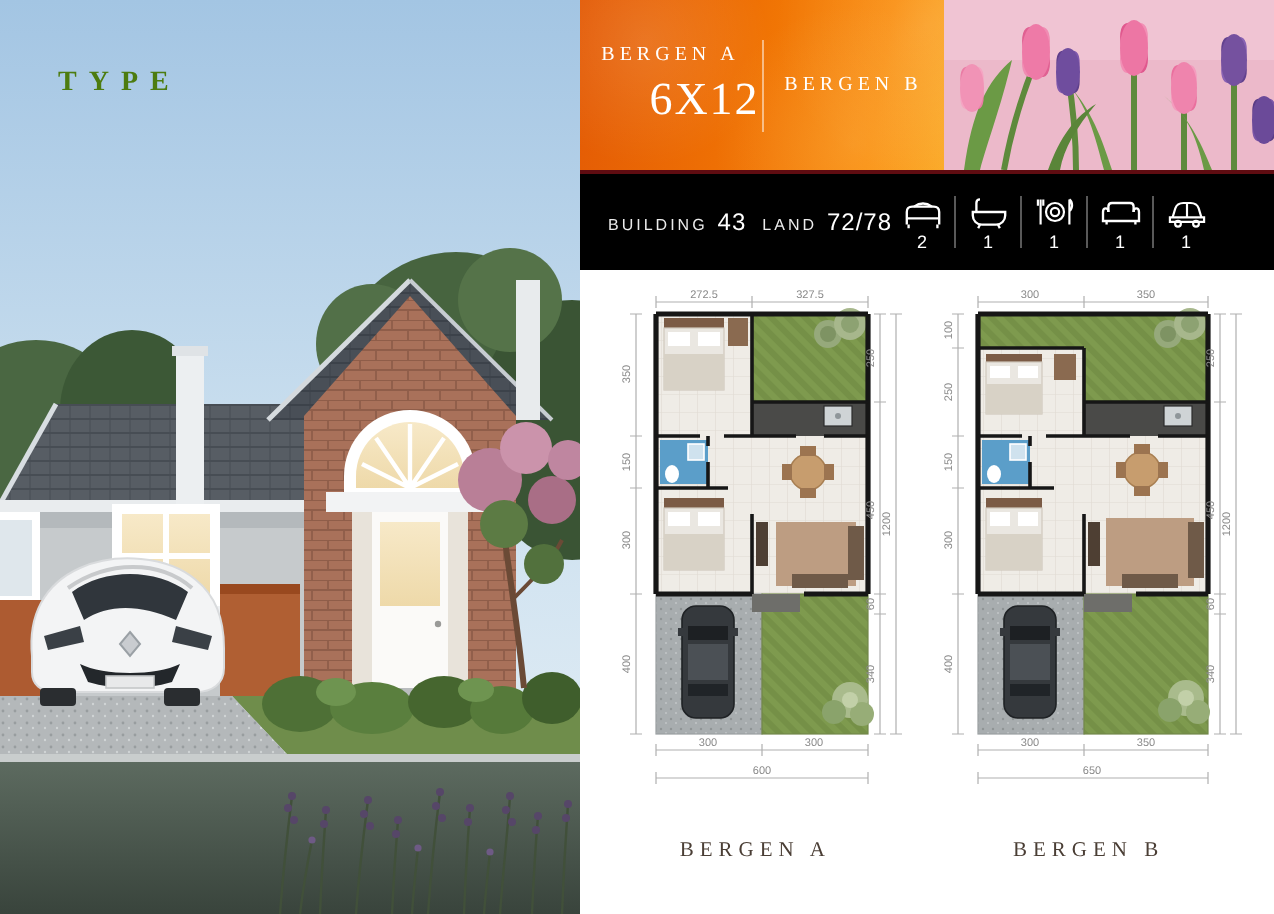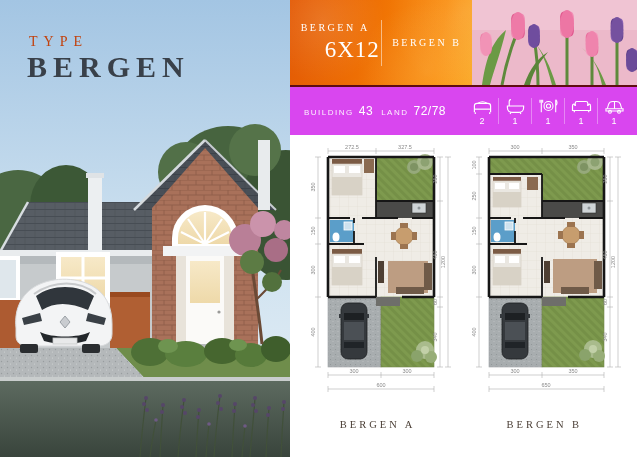--- a/index.html
+++ b/index.html
@@ -2,42 +2,42 @@
 <html><head>
 <meta charset="utf-8">
 <style>
   html,body{margin:0;padding:0;background:#9a9a9a;}
   .poster{position:relative;width:637px;height:457px;background:#fff;overflow:hidden;
           font-family:"Liberation Serif",serif;display:flex;}
   
   .photo{position:relative;width:290px;height:457px;overflow:hidden;flex:none;}
   .photo svg{position:absolute;inset:0;display:block;}
   .type-label{position:absolute;left:29px;top:34px;font-size:14px;letter-spacing:6px;
-              color:#c2410c;font-weight:400;}
+              color:#4d7c0f;font-weight:700;}
   .bergen-title{position:absolute;left:27px;top:50px;font-size:30px;letter-spacing:6px;
                 color:#394049;font-weight:bold;}
   
   .right{width:347px;height:403px;display:flex;flex-direction:column;flex:none;}
   .top-row{height:85px;display:flex;flex:none;}
   .banner{position:relative;width:182px;height:85px;flex:none;
           background:linear-gradient(100deg,#e35a05 0%,#ef7104 45%,#f98a07 80%,#fba722 100%);
           display:flex;align-items:center;justify-content:center;color:#fff;}
   .banner::before{content:"";position:absolute;inset:0;pointer-events:none;background:
       radial-gradient(circle at 18% 25%, rgba(255,255,255,.12), transparent 38%),
       radial-gradient(circle at 75% 85%, rgba(255,220,150,.20), transparent 45%),
       radial-gradient(circle at 95% 15%, rgba(255,255,255,.14), transparent 40%);}
   .variant{flex:1;text-align:center;position:relative;z-index:1;}
   .v-name{font-size:10px;letter-spacing:2.5px;}
   .v-size{font-size:23px;letter-spacing:1px;margin-top:4px;padding-left:34px;}
   .v-divider{width:1px;height:46px;background:rgba(255,255,255,.5);z-index:1;}
   .tulips{flex:1;position:relative;overflow:hidden;background:#ecb9ca;}
   .tulips svg{position:absolute;inset:0;display:block;}
   
-  .specbar{height:48px;flex:none;background:#d946ef;color:#fff;display:flex;
-           align-items:center;justify-content:space-between;padding:0 8px 0 0;
+  .specbar{height:48px;flex:none;background:#000000;color:#fff;display:flex;
+           align-items:center;padding:0 8px 0 0;
            border-top:2px solid #5f0c11;}
   .build-land{display:flex;align-items:baseline;padding-left:14px;white-space:nowrap;
               font-family:"Liberation Sans",sans-serif;}
   .bl-label{font-size:8px;letter-spacing:1.5px;opacity:.92;}
   .bl-value{font-size:12px;letter-spacing:.5px;margin:0 8px 0 5px;}
   .bl-value:last-child{margin-right:0;}
   .amenities{display:flex;align-items:center;}
   .amen{display:flex;flex-direction:column;align-items:center;width:30px;}
   .amen svg{width:23px;height:18px;}
   .amen-count{font-size:9px;margin-top:1px;font-family:"Liberation Sans",sans-serif;}
@@ -224,21 +224,20 @@
         <circle cx="269" cy="408" r="2"></circle>
           <circle cx="268" cy="415" r="2"></circle>
         <circle cx="284" cy="402" r="2"></circle>
           <circle cx="283" cy="409" r="2"></circle>
         <circle cx="156" cy="420" r="1.8" fill="#6e5a85"></circle>
           <circle cx="209" cy="424" r="1.8" fill="#6e5a85"></circle>
         <circle cx="245" cy="426" r="1.8" fill="#6e5a85"></circle>
       </g>
     </svg>
     <div class="type-label">TYPE</div>
-    <div class="bergen-title">BERGEN</div>
   </section>
 
   <section class="right">
 
     <div class="top-row">
       <div class="banner">
         <div class="variant">
           <div class="v-name">BERGEN A</div>
           <div class="v-size">6X12</div>
         </div>

